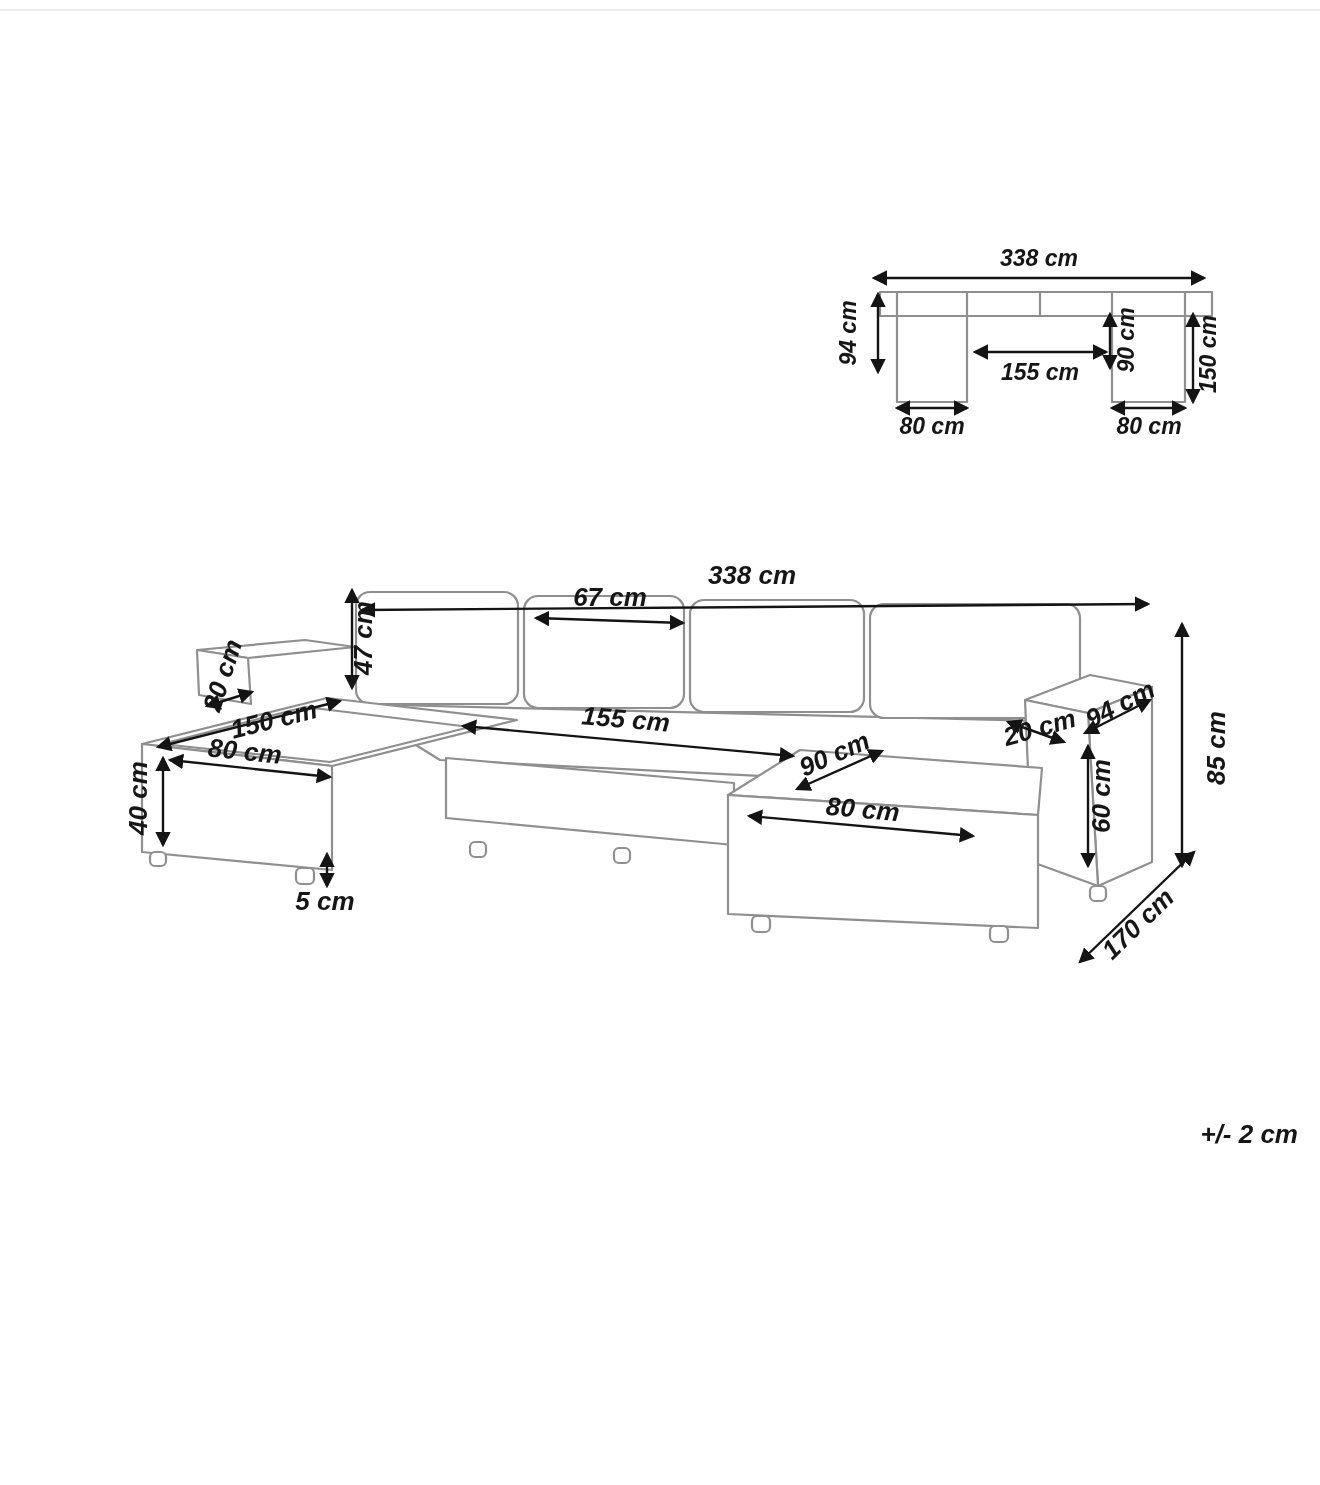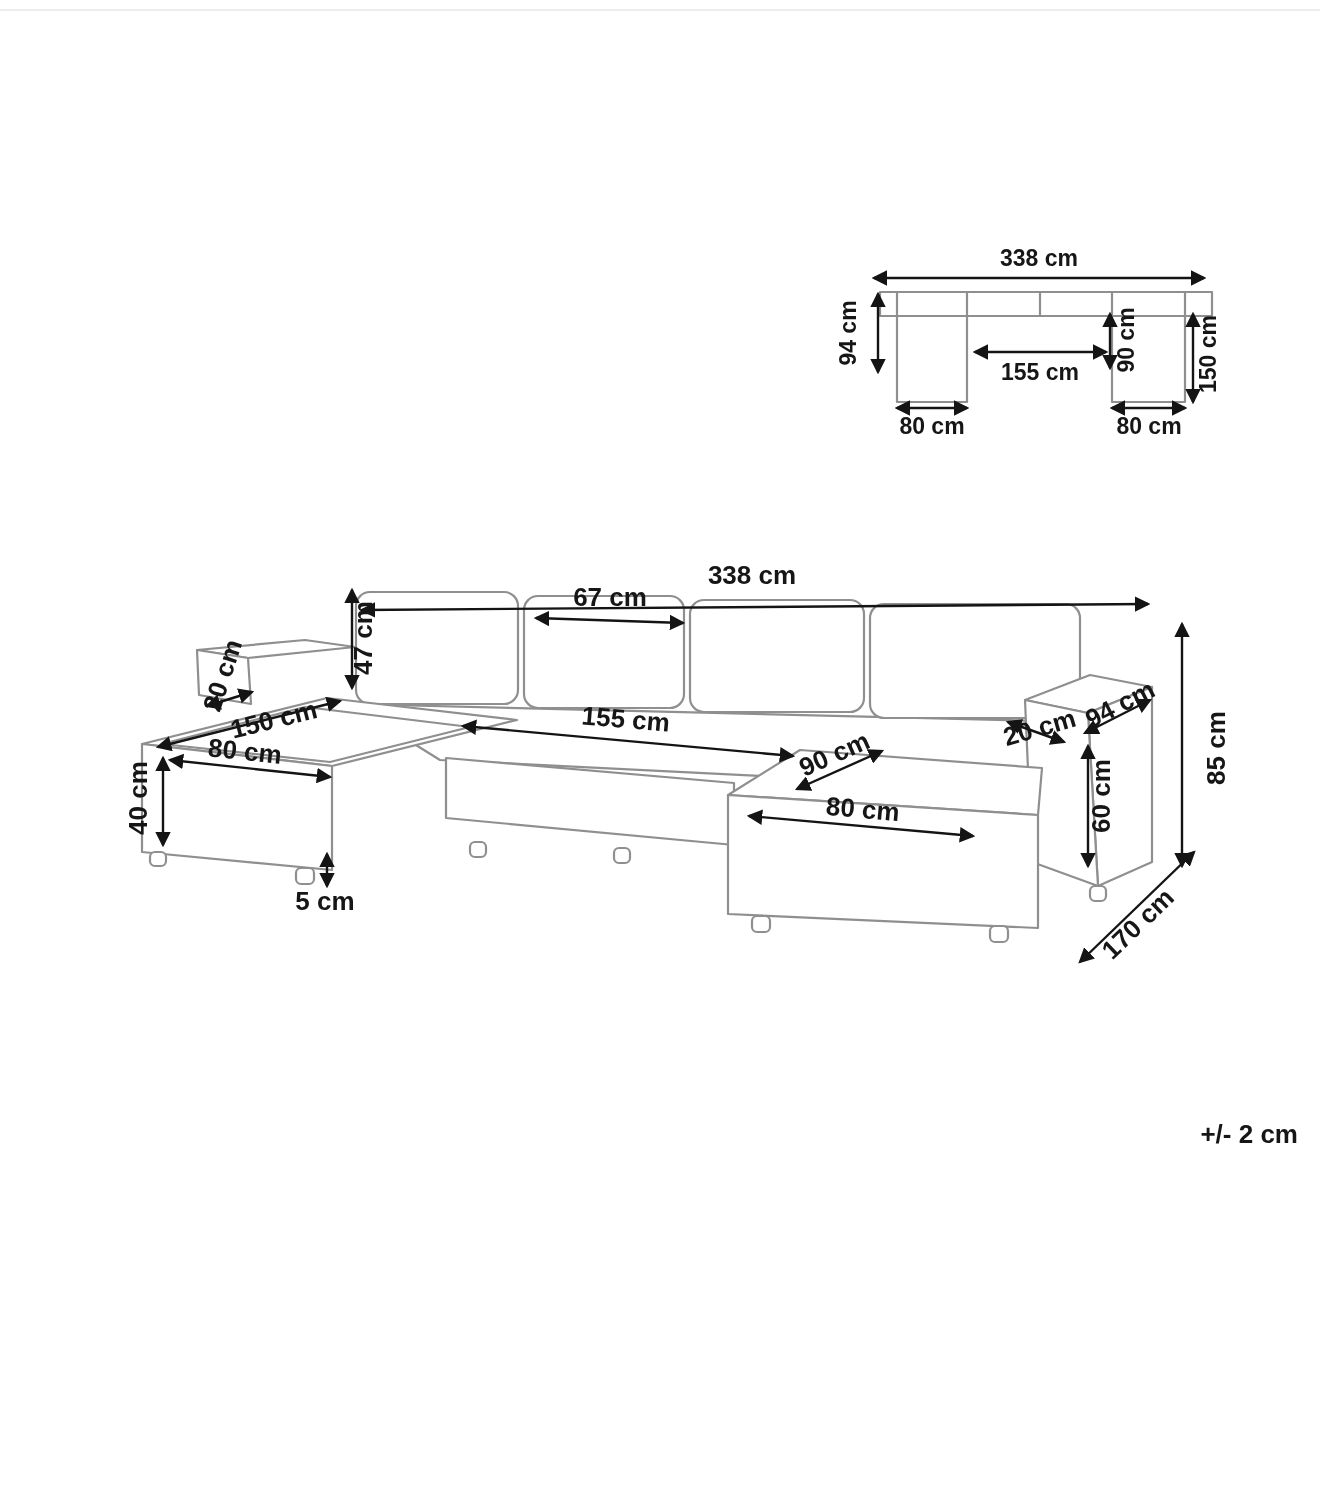--- a/index.html
+++ b/index.html
@@ -9,20 +9,21 @@
   }
   body {
     width: 1320px;
     height: 1485px;
     position: relative;
     font-family: "Liberation Sans", sans-serif;
   }
   #canvas {
     position: absolute;
     inset: 0;
+    font-style: italic;
   }
   svg text {
     font-family: "Liberation Sans", sans-serif;
     font-weight: bold;
     fill: #161616;
   }
   .lbl  { font-size: 26px; }
   .lblt { font-size: 23px; }
   .dim {
     stroke: #141414;

